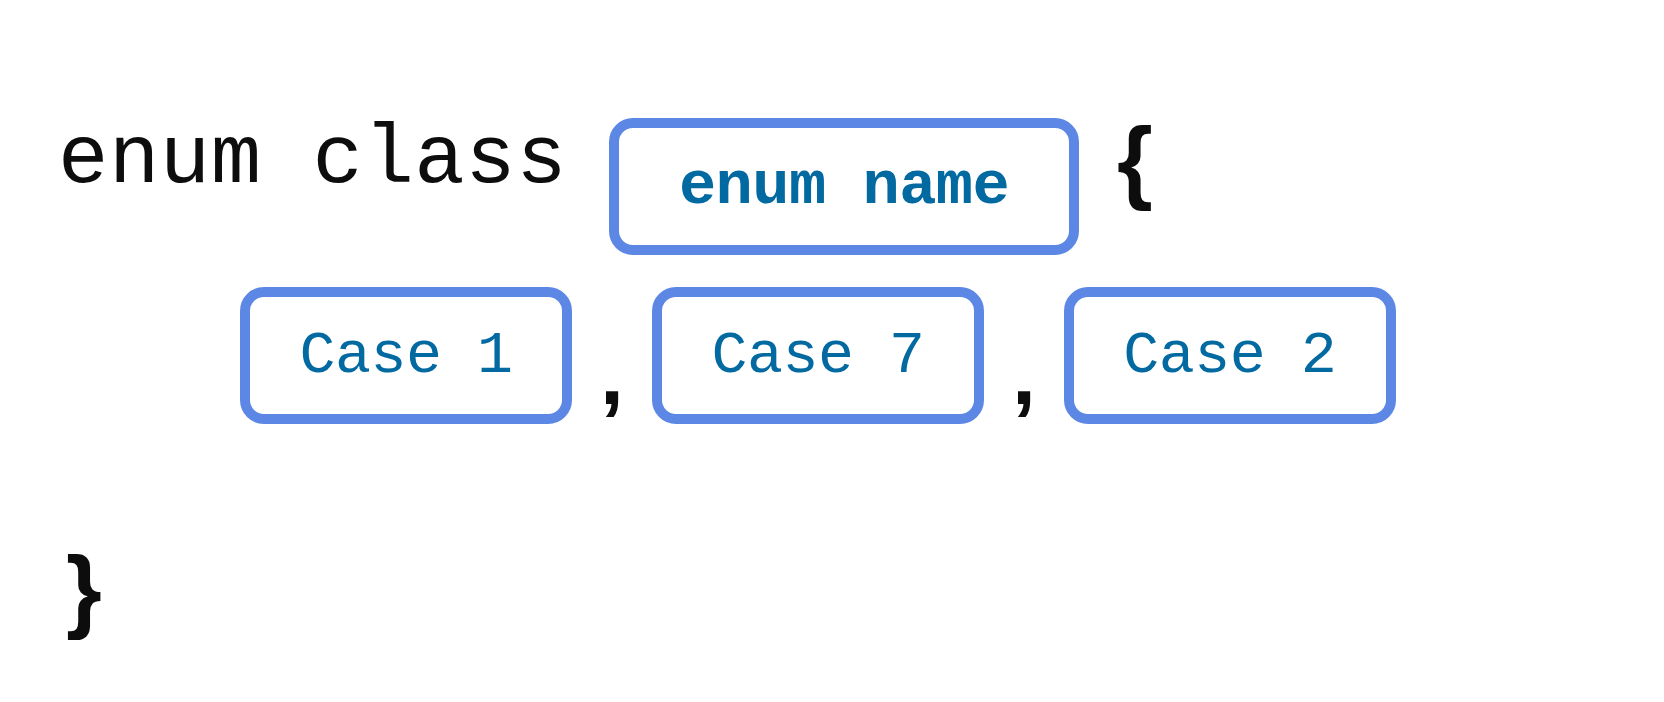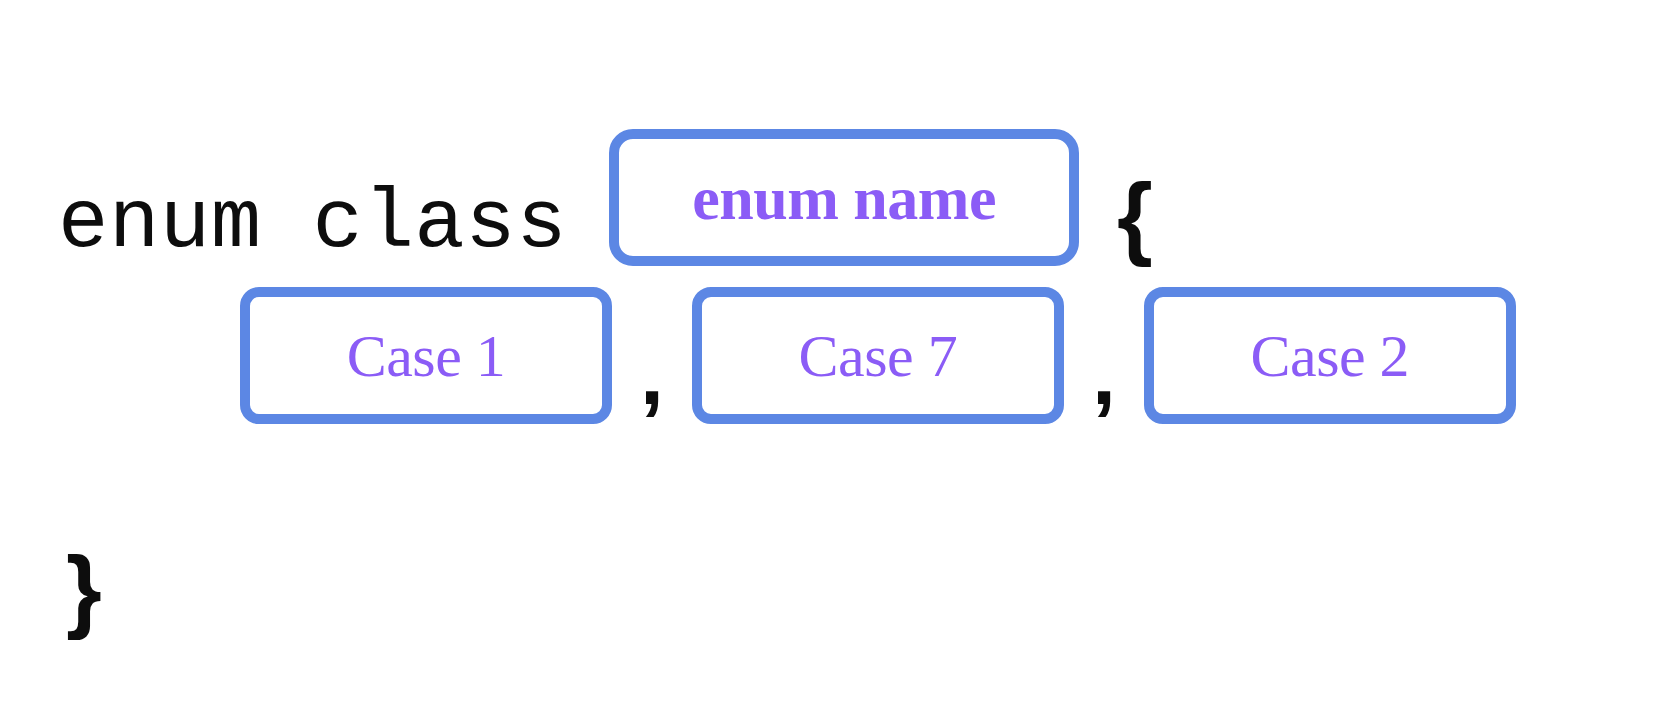--- a/index.html
+++ b/index.html
@@ -22,21 +22,21 @@
     background: #ffffff;
   }
 
   
   .row-declaration {
     position: absolute;
     left: 58px;
     top: 118px;
     display: flex;
     flex-direction: row;
-    align-items: flex-end;
+    align-items: flex-start;
     height: 148px;
   }
 
   .kw-enum-class {
     font-family: "Liberation Mono", "DejaVu Sans Mono", monospace;
     font-size: 84px;
     font-weight: 400;
     color: #0d0d0d;
     letter-spacing: 0.5px;
     white-space: pre;
@@ -50,24 +50,24 @@
     border: 10px solid #5c87e4;
     border-radius: 24px;
     background: #ffffff;
     display: flex;
     align-items: center;
     justify-content: center;
     height: 137px;
   }
 
   .slot-box .slot-label {
-    font-family: Liberation Serif, serif;
+    font-family: Liberation Mono, monospace;
     font-weight: 700;
     font-size: 62px;
-    color: #8b5cf6;
+    color: #0369a1;
     line-height: 1;
     white-space: nowrap;
     letter-spacing: -0.5px;
     display: block;
   }
 
   #enum-name-box {
     width: 470px;
     margin-left: 42px;
   }
@@ -91,22 +91,21 @@
   .row-cases {
     position: absolute;
     left: 240px;
     top: 287px;
     display: flex;
     flex-direction: row;
     align-items: center;
   }
 
   .case-box {
-    width: 372px;
-    border-radius: 19px;
+    width: 332px;
   }
 
   .case-box .slot-label {
     font-size: 60px;
     font-weight: 400;
   }
 
   .comma {
     font-family: "Liberation Sans", sans-serif;
     font-weight: 700;

